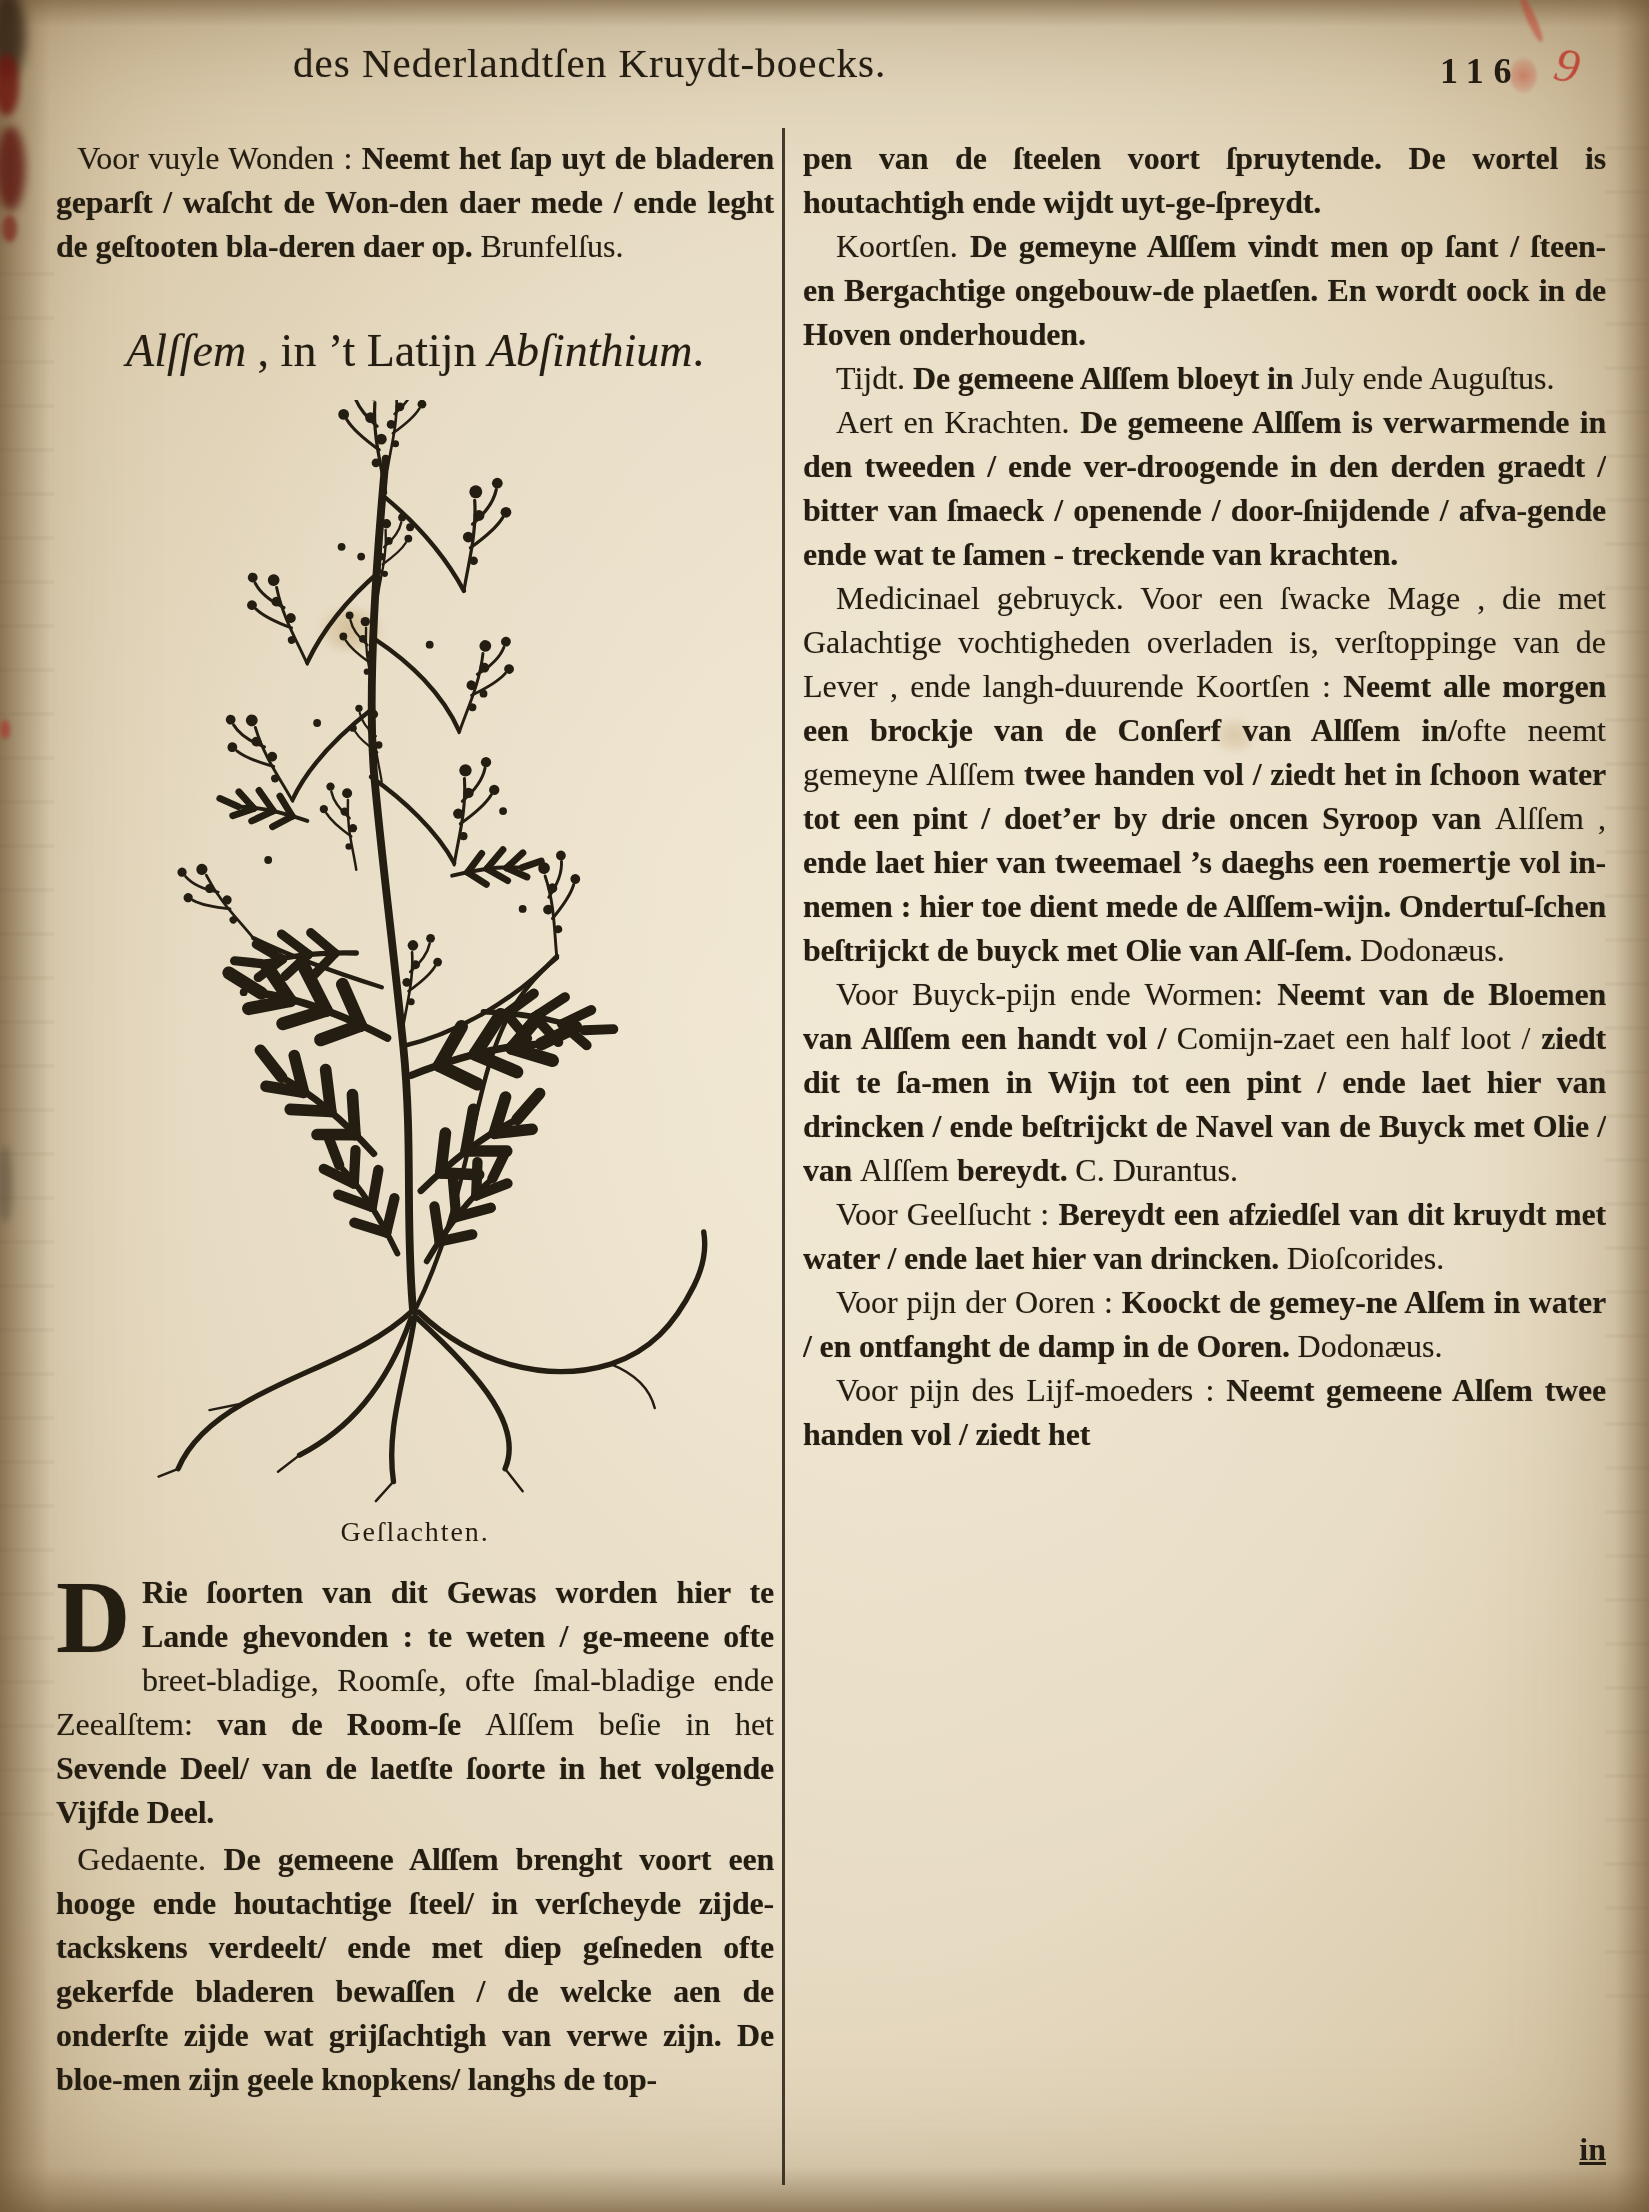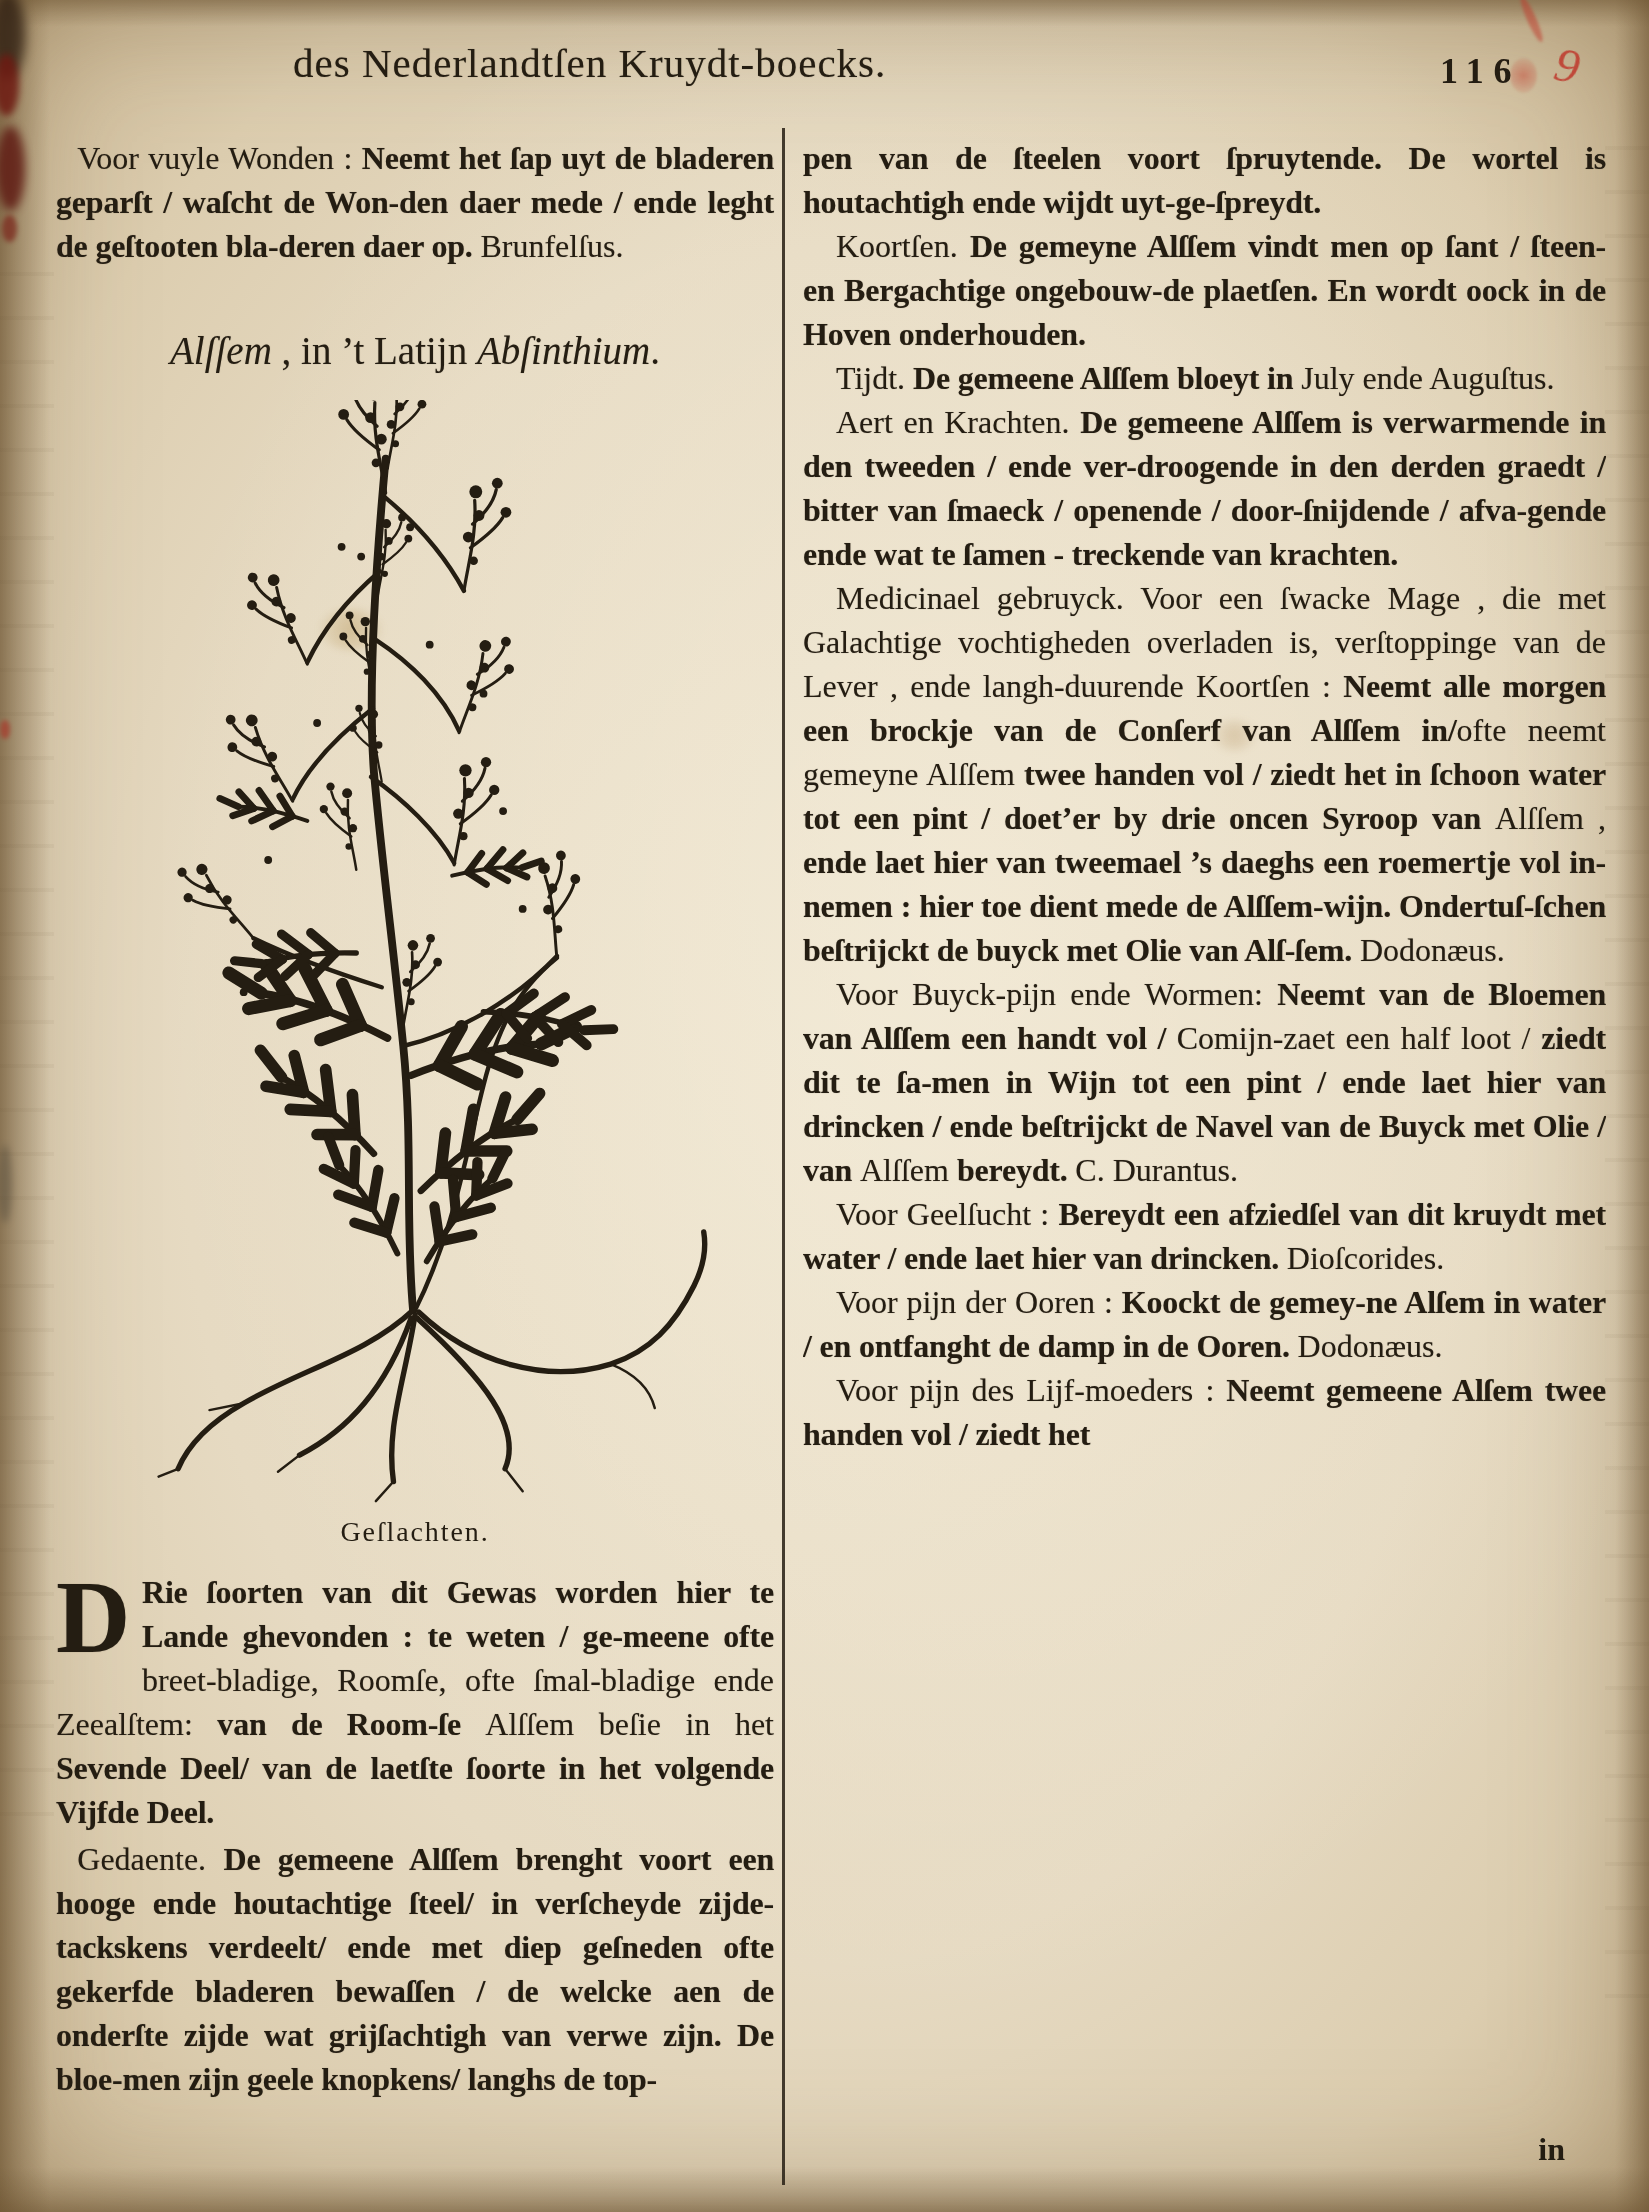--- a/index.html
+++ b/index.html
@@ -16,21 +16,21 @@
   .abs{position:absolute;}
   
   .bodytext{font-size:32px;line-height:44px;text-align:justify;text-shadow:0 0 1px rgba(40,30,15,.35);}
   .seg-ro{font-weight:400;}
   .seg-bl{font-weight:700;letter-spacing:-0.2px;}
   .seg-it{font-style:italic;}
   .indent{text-indent:33px;}
   .header-title{font-size:41px;letter-spacing:1px;white-space:nowrap;text-shadow:0 0 1px rgba(40,30,15,.4);}
   .page-num{font-size:36px;font-weight:700;letter-spacing:9.7px;white-space:nowrap;}
   .hand-nine{font-size:49px;color:#bf3b2e;font-style:italic;transform:rotate(12deg);opacity:.88;filter:blur(0.3px);}
-  .heading{font-size:39px;line-height:45px;text-align:center;white-space:nowrap;text-shadow:0 0 1px rgba(40,30,15,.35);}
+  .heading{font-size:46px;line-height:45px;text-align:center;white-space:nowrap;text-shadow:0 0 1px rgba(40,30,15,.35);}
   .caption{font-size:28px;letter-spacing:1.9px;text-align:center;}
   .dropcap{float:left;font-size:103px;line-height:83px;font-weight:700;padding:5.8px 11.6px 0 0;}
   .catchword{font-size:32px;font-weight:700;text-align:right;padding-right:7.8px;}
   
   .divider{width:2.9px;background:#2b2318;opacity:.88;}
   .mark{position:absolute;border-radius:50%;}
   .bleed{position:absolute;opacity:.55;
     background:repeating-linear-gradient(180deg, rgba(95,75,45,.10) 0 3.9px, rgba(95,75,45,0) 3.9px 44px);}
   .edge-left{position:absolute;left:0;top:0;width:50px;height:100%;
     background:linear-gradient(90deg, rgba(105,80,46,.55), rgba(105,80,46,0));}
@@ -194,16 +194,16 @@
     <div class="bodytext indent"><span class="seg-ro">Koortſen. </span><span class="seg-bl">De gemeyne Alſſem vindt men op ſant / ſteen- en Bergachtige ongebouw-de plaetſen. En wordt oock in de Hoven onderhouden.</span></div>
     <div class="bodytext indent"><span class="seg-ro">Tijdt. </span><span class="seg-bl">De gemeene Alſſem bloeyt in </span><span class="seg-ro">July ende Auguſtus.</span></div>
     <div class="bodytext indent"><span class="seg-ro">Aert en Krachten. </span><span class="seg-bl">De gemeene Alſſem is verwarmende in den tweeden / ende ver-droogende in den derden graedt / bitter van ſmaeck / openende / door-ſnijdende / afva-gende ende wat te ſamen - treckende van krachten.</span></div>
     <div class="bodytext indent"><span class="seg-ro">Medicinael gebruyck. Voor een ſwacke Mage , die met Galachtige vochtigheden overladen is, verſtoppinge van de Lever , ende langh-duurende Koortſen : </span><span class="seg-bl">Neemt alle morgen een brockje van de Conſerf van Alſſem in/</span><span class="seg-ro">ofte neemt gemeyne Alſſem </span><span class="seg-bl">twee handen vol / ziedt het in ſchoon water tot een pint / doet’er by drie oncen Syroop van </span><span class="seg-ro">Alſſem , </span><span class="seg-bl">ende laet hier van tweemael ’s daeghs een roemertje vol in-nemen : hier toe dient mede de Alſſem-wijn. Ondertuſ-ſchen beſtrijckt de buyck met Olie van Alſ-ſem.  </span><span class="seg-ro">Dodonæus.</span></div>
     <div class="bodytext indent"><span class="seg-ro">Voor Buyck-pijn ende Wormen: </span><span class="seg-bl">Neemt van de Bloemen van Alſſem een handt vol / </span><span class="seg-ro">Comijn-zaet een half loot / </span><span class="seg-bl">ziedt dit te ſa-men in Wijn tot een pint / ende laet hier van drincken / ende beſtrijckt de Navel van de Buyck met Olie / van </span><span class="seg-ro">Alſſem </span><span class="seg-bl">bereydt.  </span><span class="seg-ro">C. Durantus.</span></div>
     <div class="bodytext indent"><span class="seg-ro">Voor Geelſucht : </span><span class="seg-bl">Bereydt een afziedſel van dit kruydt met water / ende laet hier van drincken.  </span><span class="seg-ro">Dioſcorides.</span></div>
     <div class="bodytext indent"><span class="seg-ro">Voor pijn der Ooren : </span><span class="seg-bl">Koockt de gemey-ne Alſem in water / en ontfanght de damp in de Ooren.  </span><span class="seg-ro">Dodonæus.</span></div>
     <div class="bodytext indent"><span class="seg-ro">Voor pijn des Lijf-moeders : </span><span class="seg-bl">Neemt gemeene Alſem twee handen vol / ziedt het</span></div>
   </div>
 
-  <div class="abs catchword" style="left:762px;top:2131px;width:803px;">in</div>
+  <div class="abs catchword" style="left:803px;top:2131px;width:803px;text-decoration:underline;">in</div>
 
 </div>
 
 
 </body></html>

